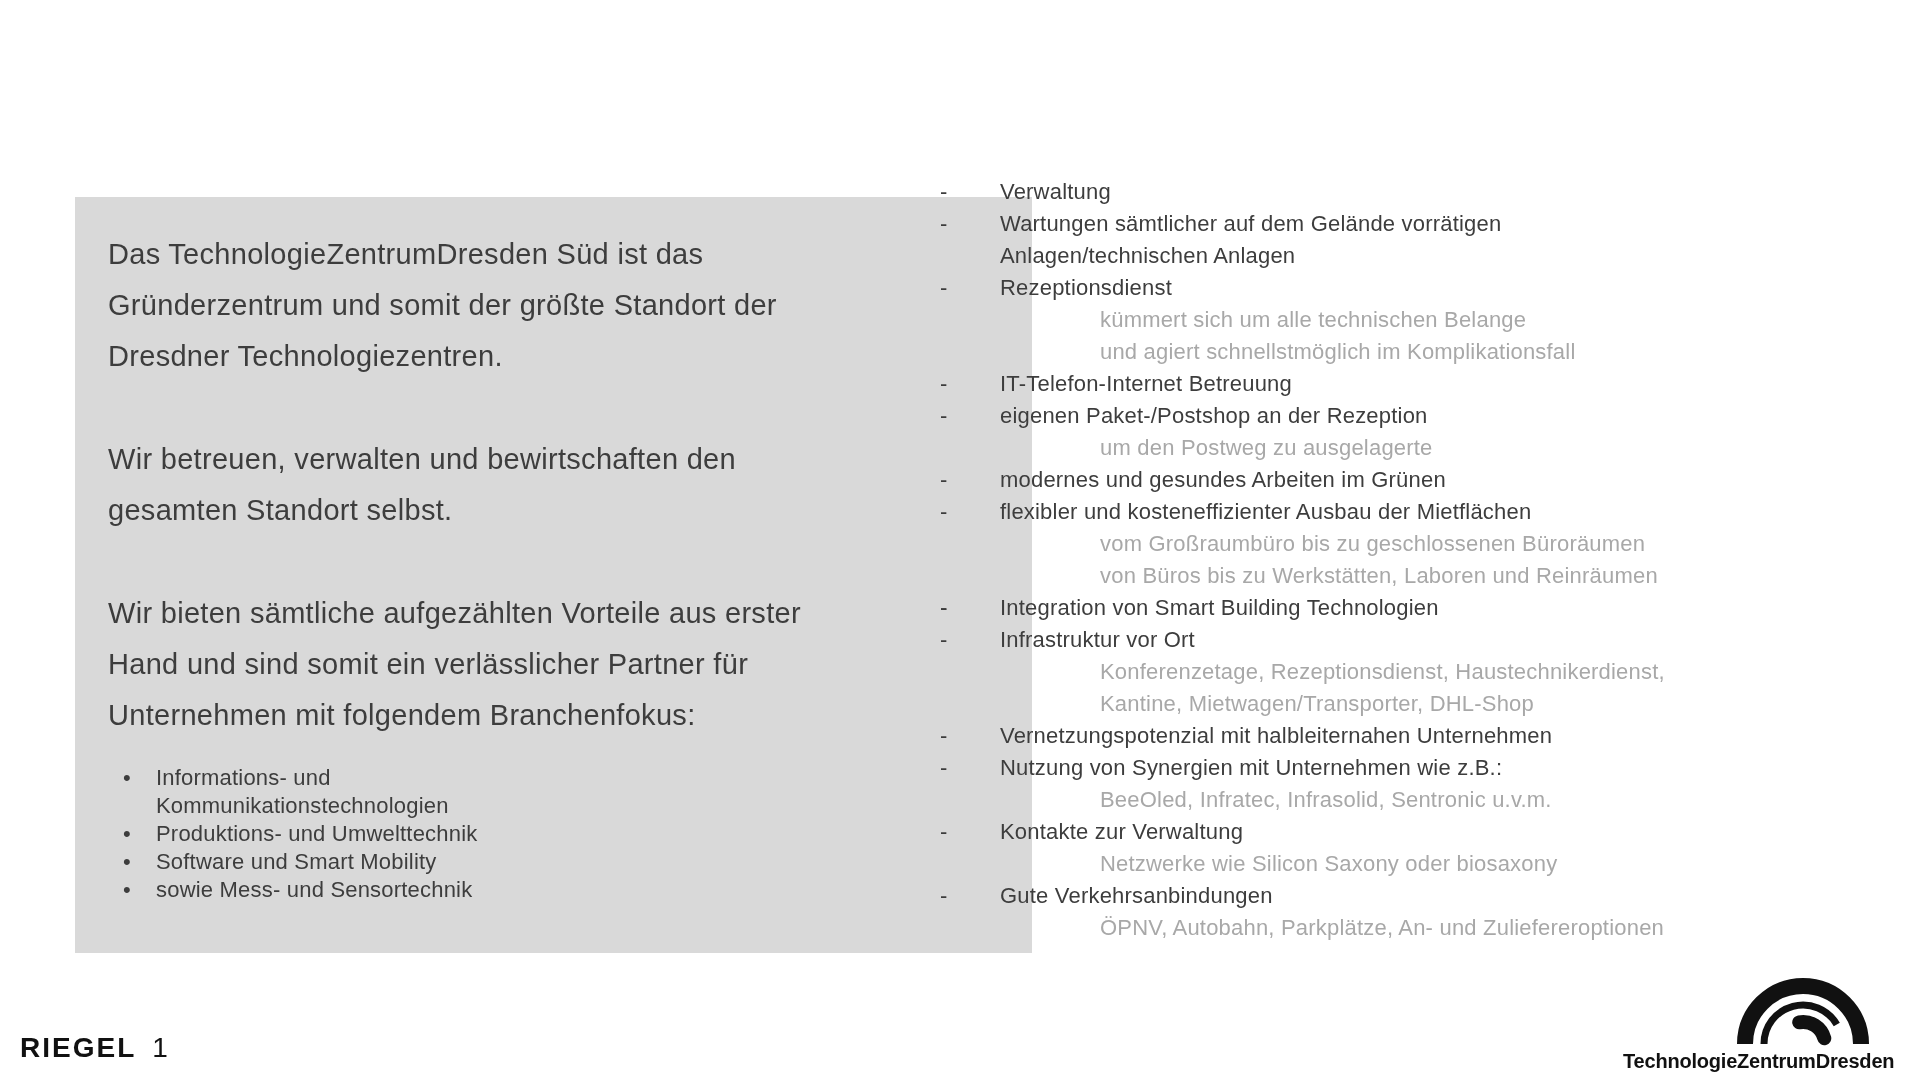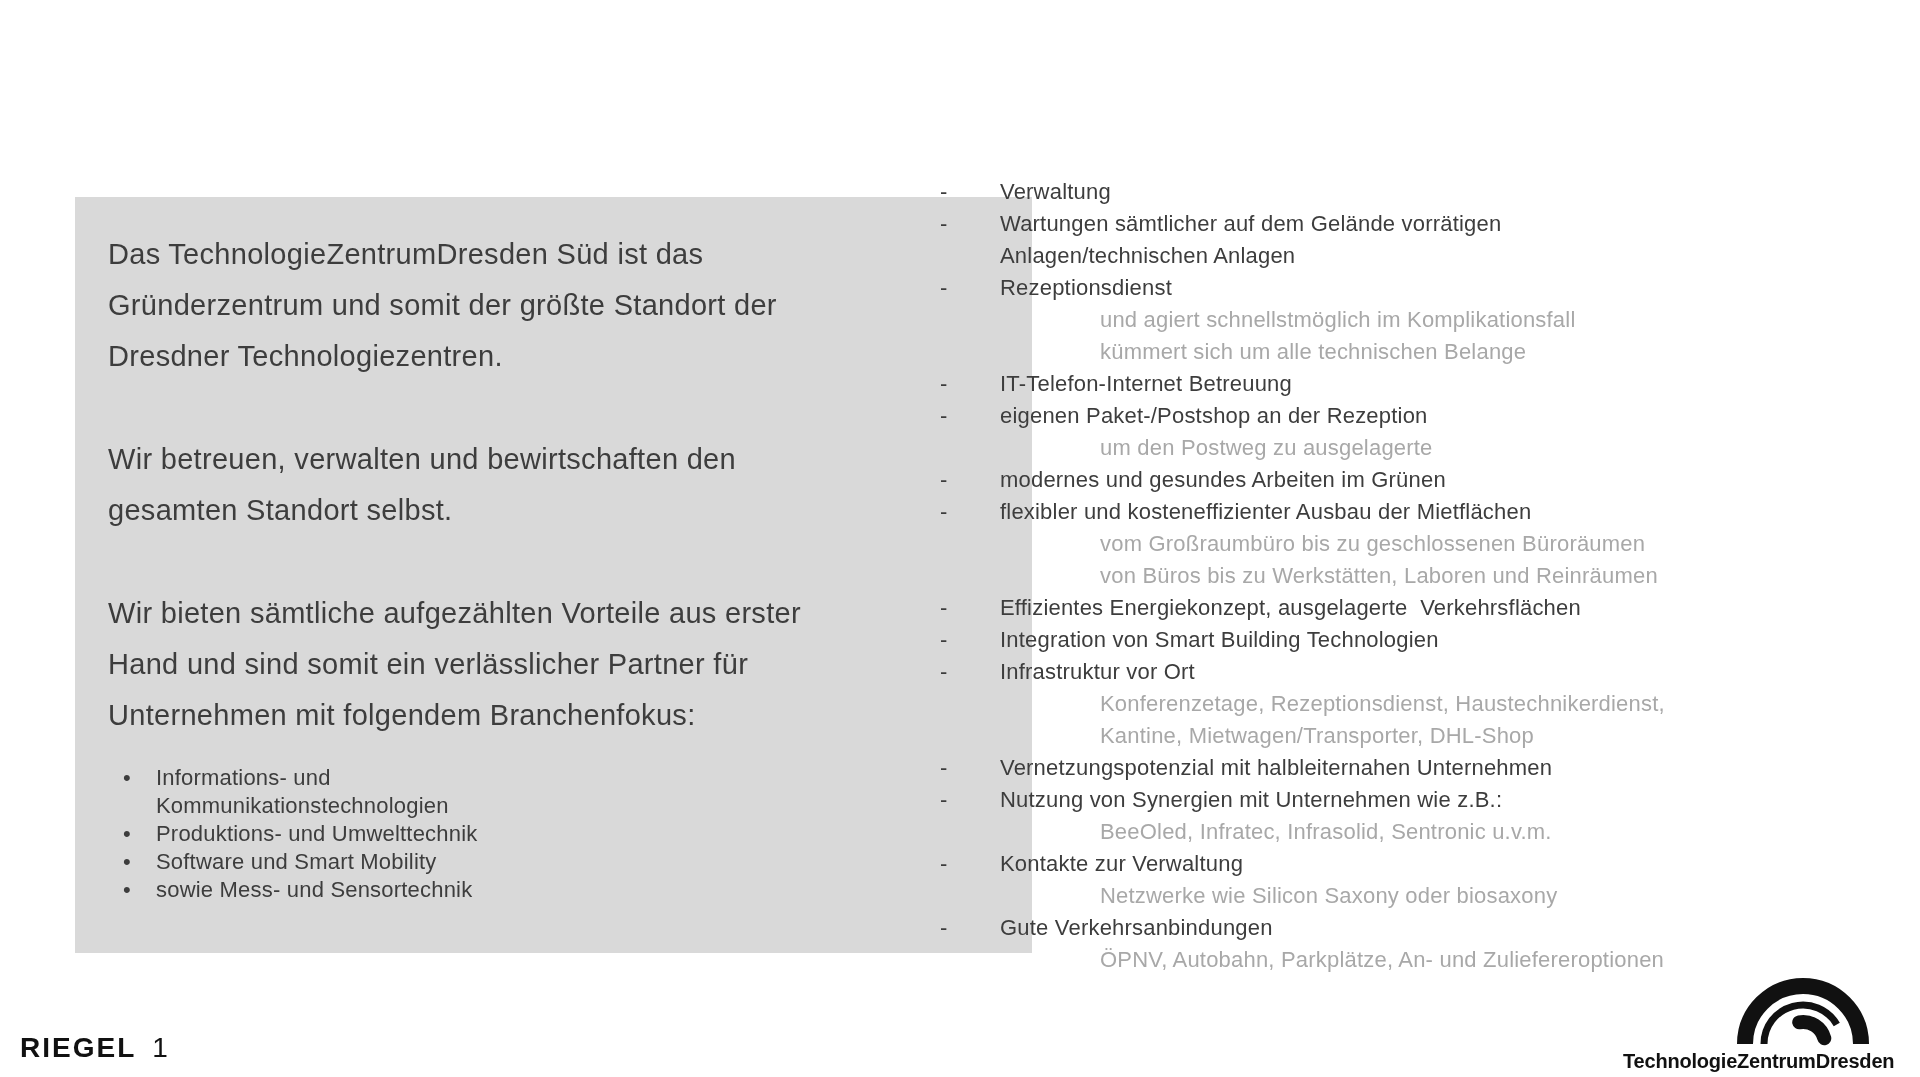--- a/index.html
+++ b/index.html
@@ -150,40 +150,40 @@
   <div class="offers">
       <div class="offer">
         <div class="offer-line main"><span class="dash">-</span><span class="txt">Verwaltung</span></div>
       </div>
       <div class="offer">
         <div class="offer-line main"><span class="dash">-</span><span class="txt">Wartungen sämtlicher auf dem Gelände vorrätigen</span></div>
         <div class="offer-line main"><span class="txt">Anlagen/technischen Anlagen</span></div>
       </div>
       <div class="offer">
         <div class="offer-line main"><span class="dash">-</span><span class="txt">Rezeptionsdienst</span></div>
+        <div class="offer-line sub">kümmert sich um alle technischen Belange</div>
         <div class="offer-line sub">und agiert schnellstmöglich im Komplikationsfall</div>
-        <div class="offer-line sub">kümmert sich um alle technischen Belange</div>
       </div>
       <div class="offer">
         <div class="offer-line main"><span class="dash">-</span><span class="txt">IT-Telefon-Internet Betreuung</span></div>
       </div>
       <div class="offer">
         <div class="offer-line main"><span class="dash">-</span><span class="txt">eigenen Paket-/Postshop an der Rezeption</span></div>
         <div class="offer-line sub">um den Postweg zu ausgelagerte</div>
       </div>
       <div class="offer">
         <div class="offer-line main"><span class="dash">-</span><span class="txt">modernes und gesundes Arbeiten im Grünen</span></div>
       </div>
       <div class="offer">
         <div class="offer-line main"><span class="dash">-</span><span class="txt">flexibler und kosteneffizienter Ausbau der Mietflächen</span></div>
         <div class="offer-line sub">vom Großraumbüro bis zu geschlossenen Büroräumen</div>
         <div class="offer-line sub">von Büros bis zu Werkstätten, Laboren und Reinräumen</div>
       </div>
       <div class="offer">
-        <div class="offer-line main"><span class="dash">-</span><span class="txt">Effizientes Energiekonzept, ausgelagerte  Verkehrsflächen</span></div>
+        <div class="offer-line main"><span class="dash">-</span></div>
       </div>
       <div class="offer">
         <div class="offer-line main"><span class="dash">-</span><span class="txt">Integration von Smart Building Technologien</span></div>
       </div>
       <div class="offer">
         <div class="offer-line main"><span class="dash">-</span><span class="txt">Infrastruktur vor Ort</span></div>
         <div class="offer-line sub">Konferenzetage, Rezeptionsdienst, Haustechnikerdienst,</div>
         <div class="offer-line sub">Kantine, Mietwagen/Transporter, DHL-Shop</div>
       </div>
       <div class="offer">

